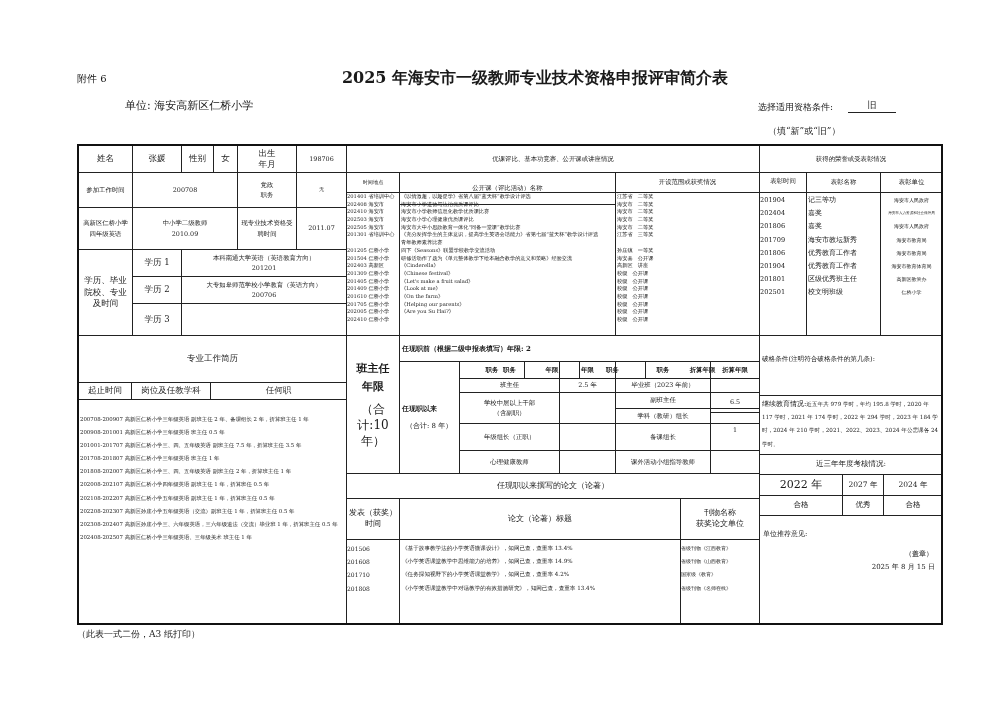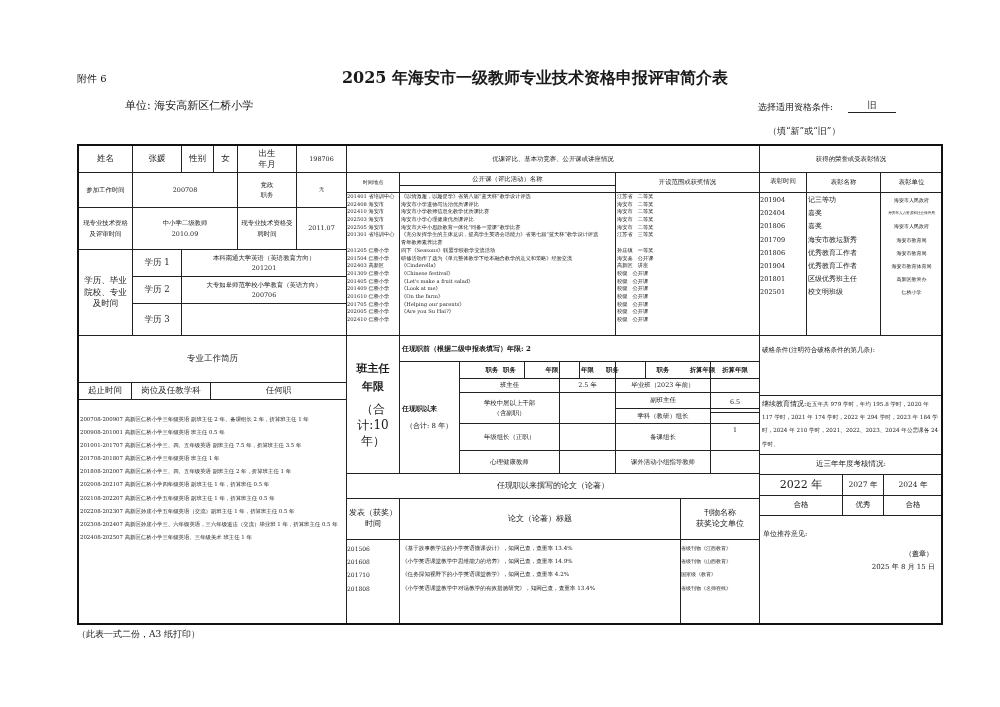--- a/index.html
+++ b/index.html
@@ -37,39 +37,39 @@
 <div class="cell" style="left:237px;top:145px;width:60px;height:28px;white-space:pre-line;">出生
 年月</div>
 <div class="cell small" style="left:296px;top:145px;width:51px;height:28px;">198706</div>
 
 <div class="cell small" style="left:78px;top:172px;width:55px;height:36px;">参加工作时间</div>
 <div class="cell small" style="left:132px;top:172px;width:106px;height:36px;">200708</div>
 <div class="cell small" style="left:237px;top:172px;width:60px;height:36px;white-space:pre-line;">党政
 职务</div>
 <div class="cell tiny" style="left:296px;top:172px;width:51px;height:36px;">无</div>
 
-<div class="cell small" style="left:78px;top:207px;width:55px;height:43px;">现专业技术资格及评审时间</div>
+<div class="cell small" style="left:78px;top:207px;width:55px;height:43px;">高新区仁桥小学四年级英语</div>
 <div class="cell small" style="left:132px;top:207px;width:106px;height:43px;white-space:pre-line;">中小学二级教师
 2010.09</div>
 <div class="cell small" style="left:237px;top:207px;width:60px;height:43px;">现专业技术资格受聘时间</div>
 <div class="cell small" style="left:296px;top:207px;width:51px;height:43px;">2011.07</div>
 
 <div class="cell" style="left:78px;top:249px;width:55px;height:87px;">学历、毕业院校、专业及时间</div>
 <div class="cell" style="left:132px;top:249px;width:50px;height:28px;">学历 1</div>
 <div class="cell small" style="left:181px;top:249px;width:166px;height:28px;white-space:pre-line;">本科南通大学英语（英语教育方向）
 201201</div>
 <div class="cell" style="left:132px;top:276px;width:50px;height:28px;">学历 2</div>
 <div class="cell small" style="left:181px;top:276px;width:166px;height:28px;white-space:pre-line;">大专如皋师范学校小学教育（英语方向）
 200706</div>
 <div class="cell" style="left:132px;top:303px;width:50px;height:33px;text-align:right;">学历 3</div>
 <div class="cell small" style="left:181px;top:303px;width:166px;height:33px;"></div>
 
 <div class="cell small" style="left:346px;top:145px;width:414px;height:28px;">优课评比、基本功竞赛、公开课或讲座情况</div>
 <div class="cell tiny" style="left:346px;top:172px;width:54px;height:21px;">时间地点</div>
-<div class="cell small" style="left:399px;top:172px;width:217px;height:14px;">公开课（评比活动）名称</div>
+<div class="cell small" style="left:399px;top:172px;width:217px;height:33px;">公开课（评比活动）名称</div>
 <div class="cell small" style="left:615px;top:172px;width:145px;height:21px;">开设范围或获奖情况</div>
 
 <div class="cell" style="left:346px;top:192px;width:54px;height:144px;"></div>
 <div class="cell" style="left:399px;top:192px;width:217px;height:144px;"></div>
 <div class="cell" style="left:615px;top:192px;width:145px;height:144px;"></div>
 
 <div class="list tiny" style="left:347px;top:193px;width:52px;">
   <div>201401 省培训中心</div>
   <div>202408 海安市</div>
   <div>202410 海安市</div>
@@ -251,21 +251,21 @@
   <div>《任务探知视野下的小学英语课堂教学》，知网已查，查重率 4.2%</div>
   <div>《小学英语课堂教学中对话教学的有效措施研究》，知网已查，查重率 13.4%</div>
 </div>
 <div class="list" style="left:681px;top:542px;width:78px;font-size:5px;line-height:13.2px;">
   <div>省级刊物《江西教育》</div>
   <div>省级刊物《山西教育》</div>
   <div>国家级《教育》</div>
   <div>省级刊物《名师在线》</div>
 </div>
 
-<div class="cell left top" style="left:759px;top:335px;width:184px;height:61px;font-size:6.6px;padding-top:10px;">
+<div class="cell left top" style="left:759px;top:335px;width:184px;height:61px;font-size:6.6px;padding-top:19px;">
   <span>破格条件(注明符合破格条件的第几条):</span>
 </div>
 <div class="cell left top" style="left:759px;top:395px;width:184px;height:60px;font-size:5.6px;line-height:13.2px;padding-top:2px;display:block;">
   <span style="font-size:7px;">继续教育情况:</span><span>近五年共 979 学时，年均 195.8 学时，2020 年 117 学时，2021 年 174 学时，2022 年 294 学时，2023 年 184 学时，2024 年 210 学时，2021、2022、2023、2024 年公需课各 24 学时。</span>
 </div>
 <div class="cell" style="left:759px;top:454px;width:184px;height:21px;font-size:7.5px;">近三年年度考核情况:</div>
 <div class="cell" style="left:759px;top:474px;width:84px;height:22px;font-size:11px;">2022 年</div>
 <div class="cell" style="left:842px;top:474px;width:42px;height:22px;font-size:7.5px;">2027 年</div>
 <div class="cell" style="left:883px;top:474px;width:60px;height:22px;font-size:7.5px;">2024 年</div>
 <div class="cell" style="left:759px;top:495px;width:84px;height:21px;font-size:7.5px;">合格</div>

